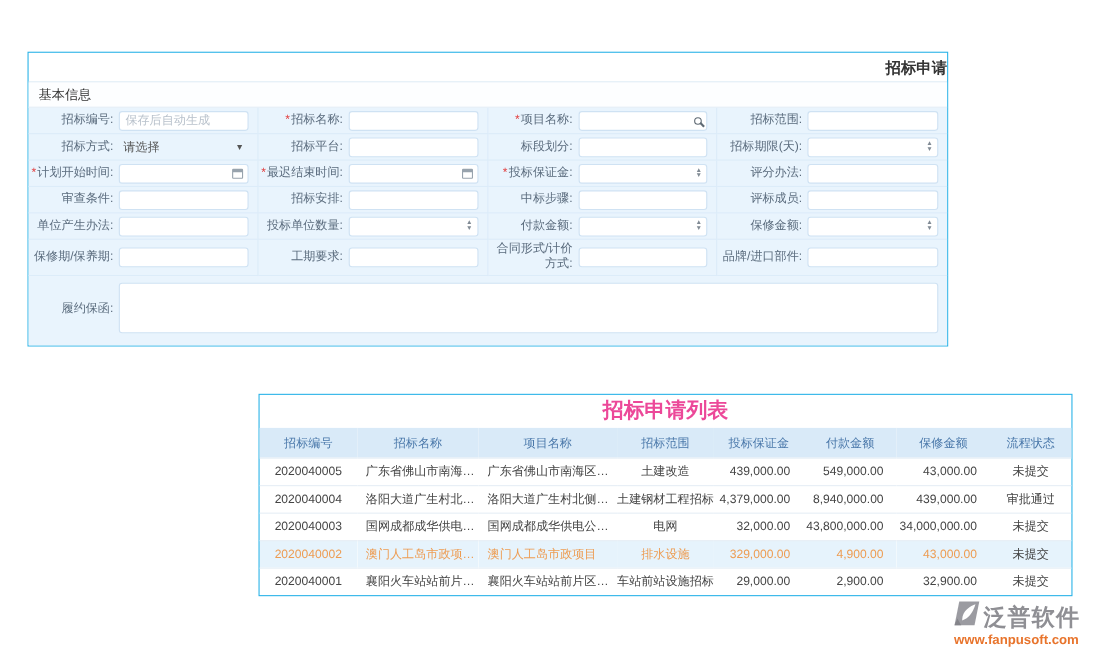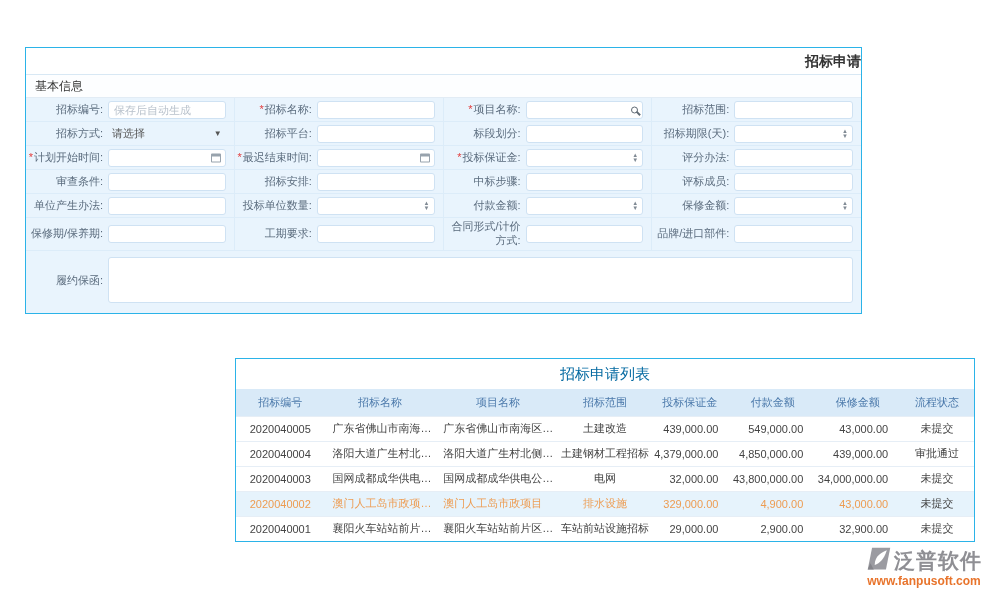--- a/index.html
+++ b/index.html
@@ -42,22 +42,22 @@
   .ta-label { width:82px; flex:0 0 82px; text-align:right; font-size:11px;
     color:#5a6b7d; padding-right:5px; padding-top:16px; }
   .ta-wrap { flex:1; padding:0 8px 0 0; }
   .ta-wrap textarea { width:100%; height:46px; border:1px solid #cfe2f3;
     border-radius:3px; background:#fff; resize:none; outline:none; font-size:11px;
     font-family:"Liberation Sans","DejaVu Sans",sans-serif; }
 
   
   .table-card { position:absolute; left:235px; top:358px; width:740px;
     border:1px solid #2bb3e8; background:#fff; }
-  .table-title { height:30px; line-height:30px; text-align:center; font-size:15px;
-    font-weight:normal; color:#0369a1; }
+  .table-title { height:30px; line-height:30px; text-align:center; font-size:19px;
+    font-weight:bold; color:#ec4899; }
   table.list { width:100%; border-collapse:collapse; table-layout:fixed; }
   table.list th { background:#d9eaf8; color:#4a78aa; font-size:11px; font-weight:400;
     height:27px; text-align:center; }
   table.list td { font-size:11px; color:#444; height:25px; border-top:1px solid #e6eef6;
     white-space:nowrap; overflow:hidden; text-overflow:ellipsis; }
   td.c-id { text-align:center; color:#3d84d6; cursor:pointer; }
   td.c-name { text-align:left; padding-left:8px; color:#3d84d6; cursor:pointer; }
   td.c-scope { text-align:center; color:#555; }
   td.c-num { text-align:right; padding-right:12px; color:#555; }
   td.c-status { text-align:center; cursor:pointer; }
@@ -239,21 +239,21 @@
             <td class="c-num">549,000.00</td>
             <td class="c-num">43,000.00</td>
             <td class="c-status st-pending">未提交</td>
           </tr>
           <tr>
             <td class="c-id">2020040004</td>
             <td class="c-name">洛阳大道广生村北侧锦绣...</td>
             <td class="c-name">洛阳大道广生村北侧锦绣...</td>
             <td class="c-scope">土建钢材工程招标</td>
             <td class="c-num">4,379,000.00</td>
-            <td class="c-num">4,850,000.00</td>
+            <td class="c-num">8,940,000.00</td>
             <td class="c-num">439,000.00</td>
             <td class="c-status st-approved">审批通过</td>
           </tr>
           <tr>
             <td class="c-id">2020040003</td>
             <td class="c-name">国网成都成华供电公司南...</td>
             <td class="c-name">国网成都成华供电公司南...</td>
             <td class="c-scope">电网</td>
             <td class="c-num">32,000.00</td>
             <td class="c-num">43,800,000.00</td>

